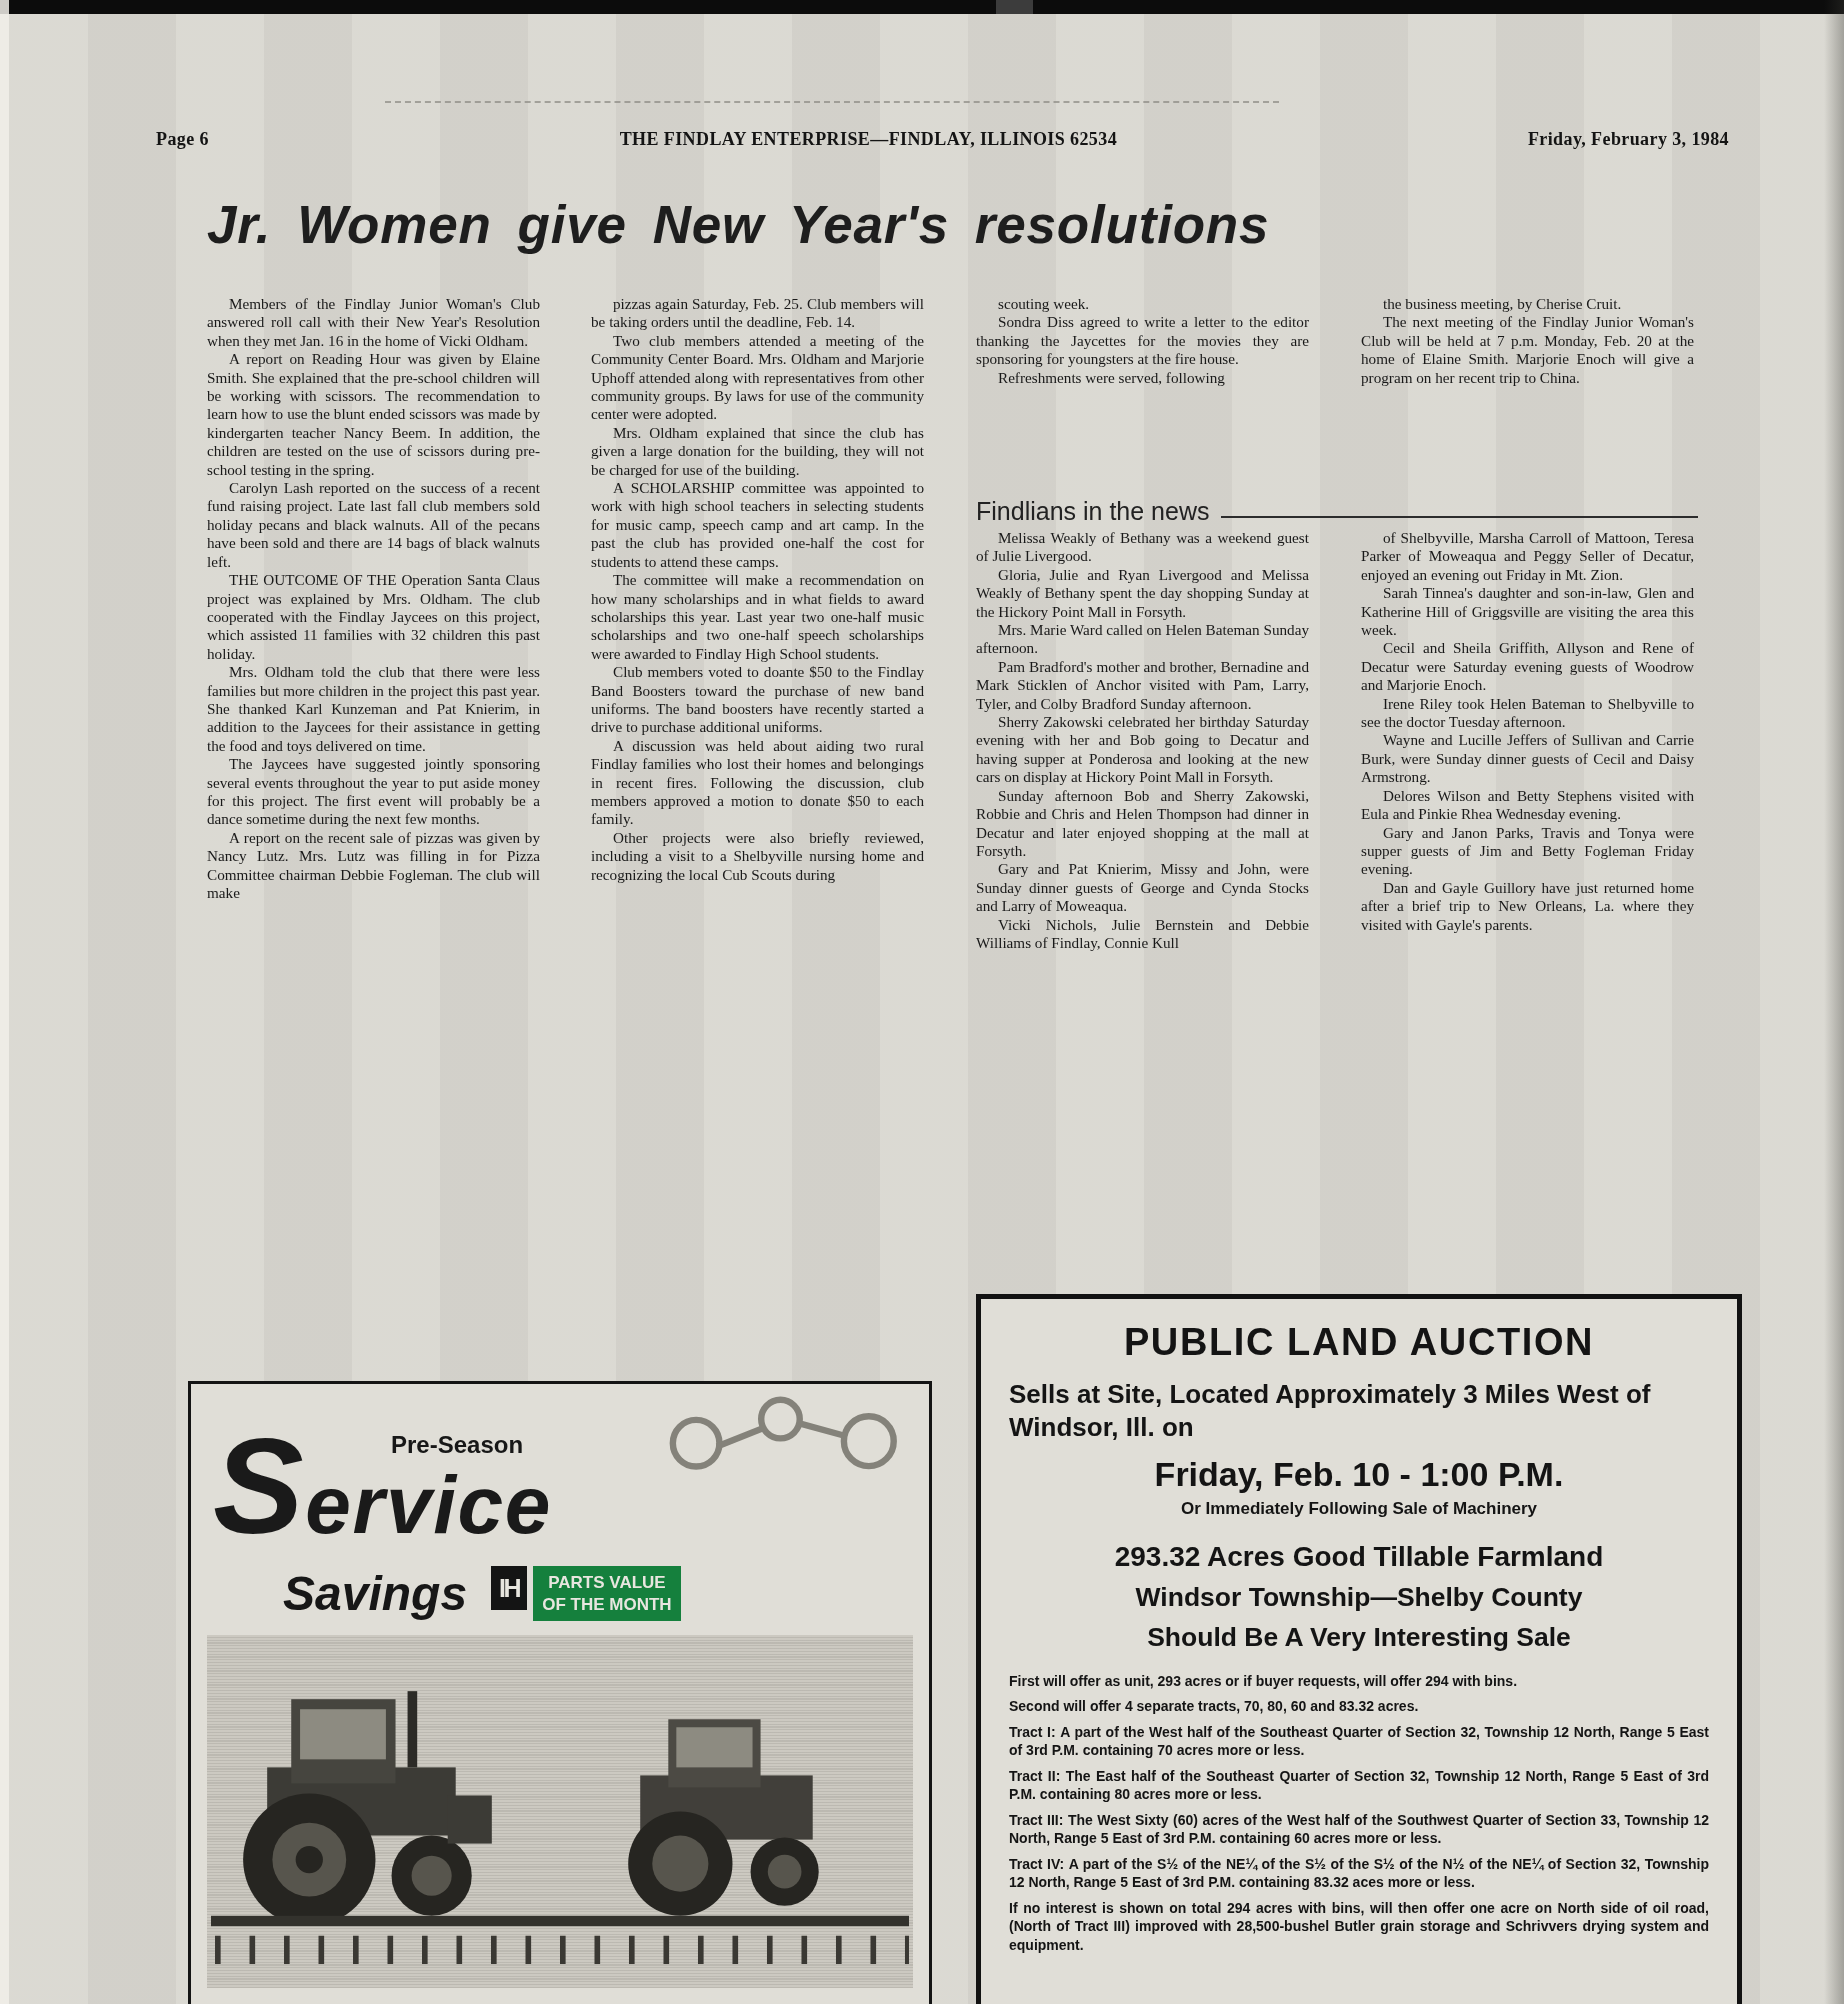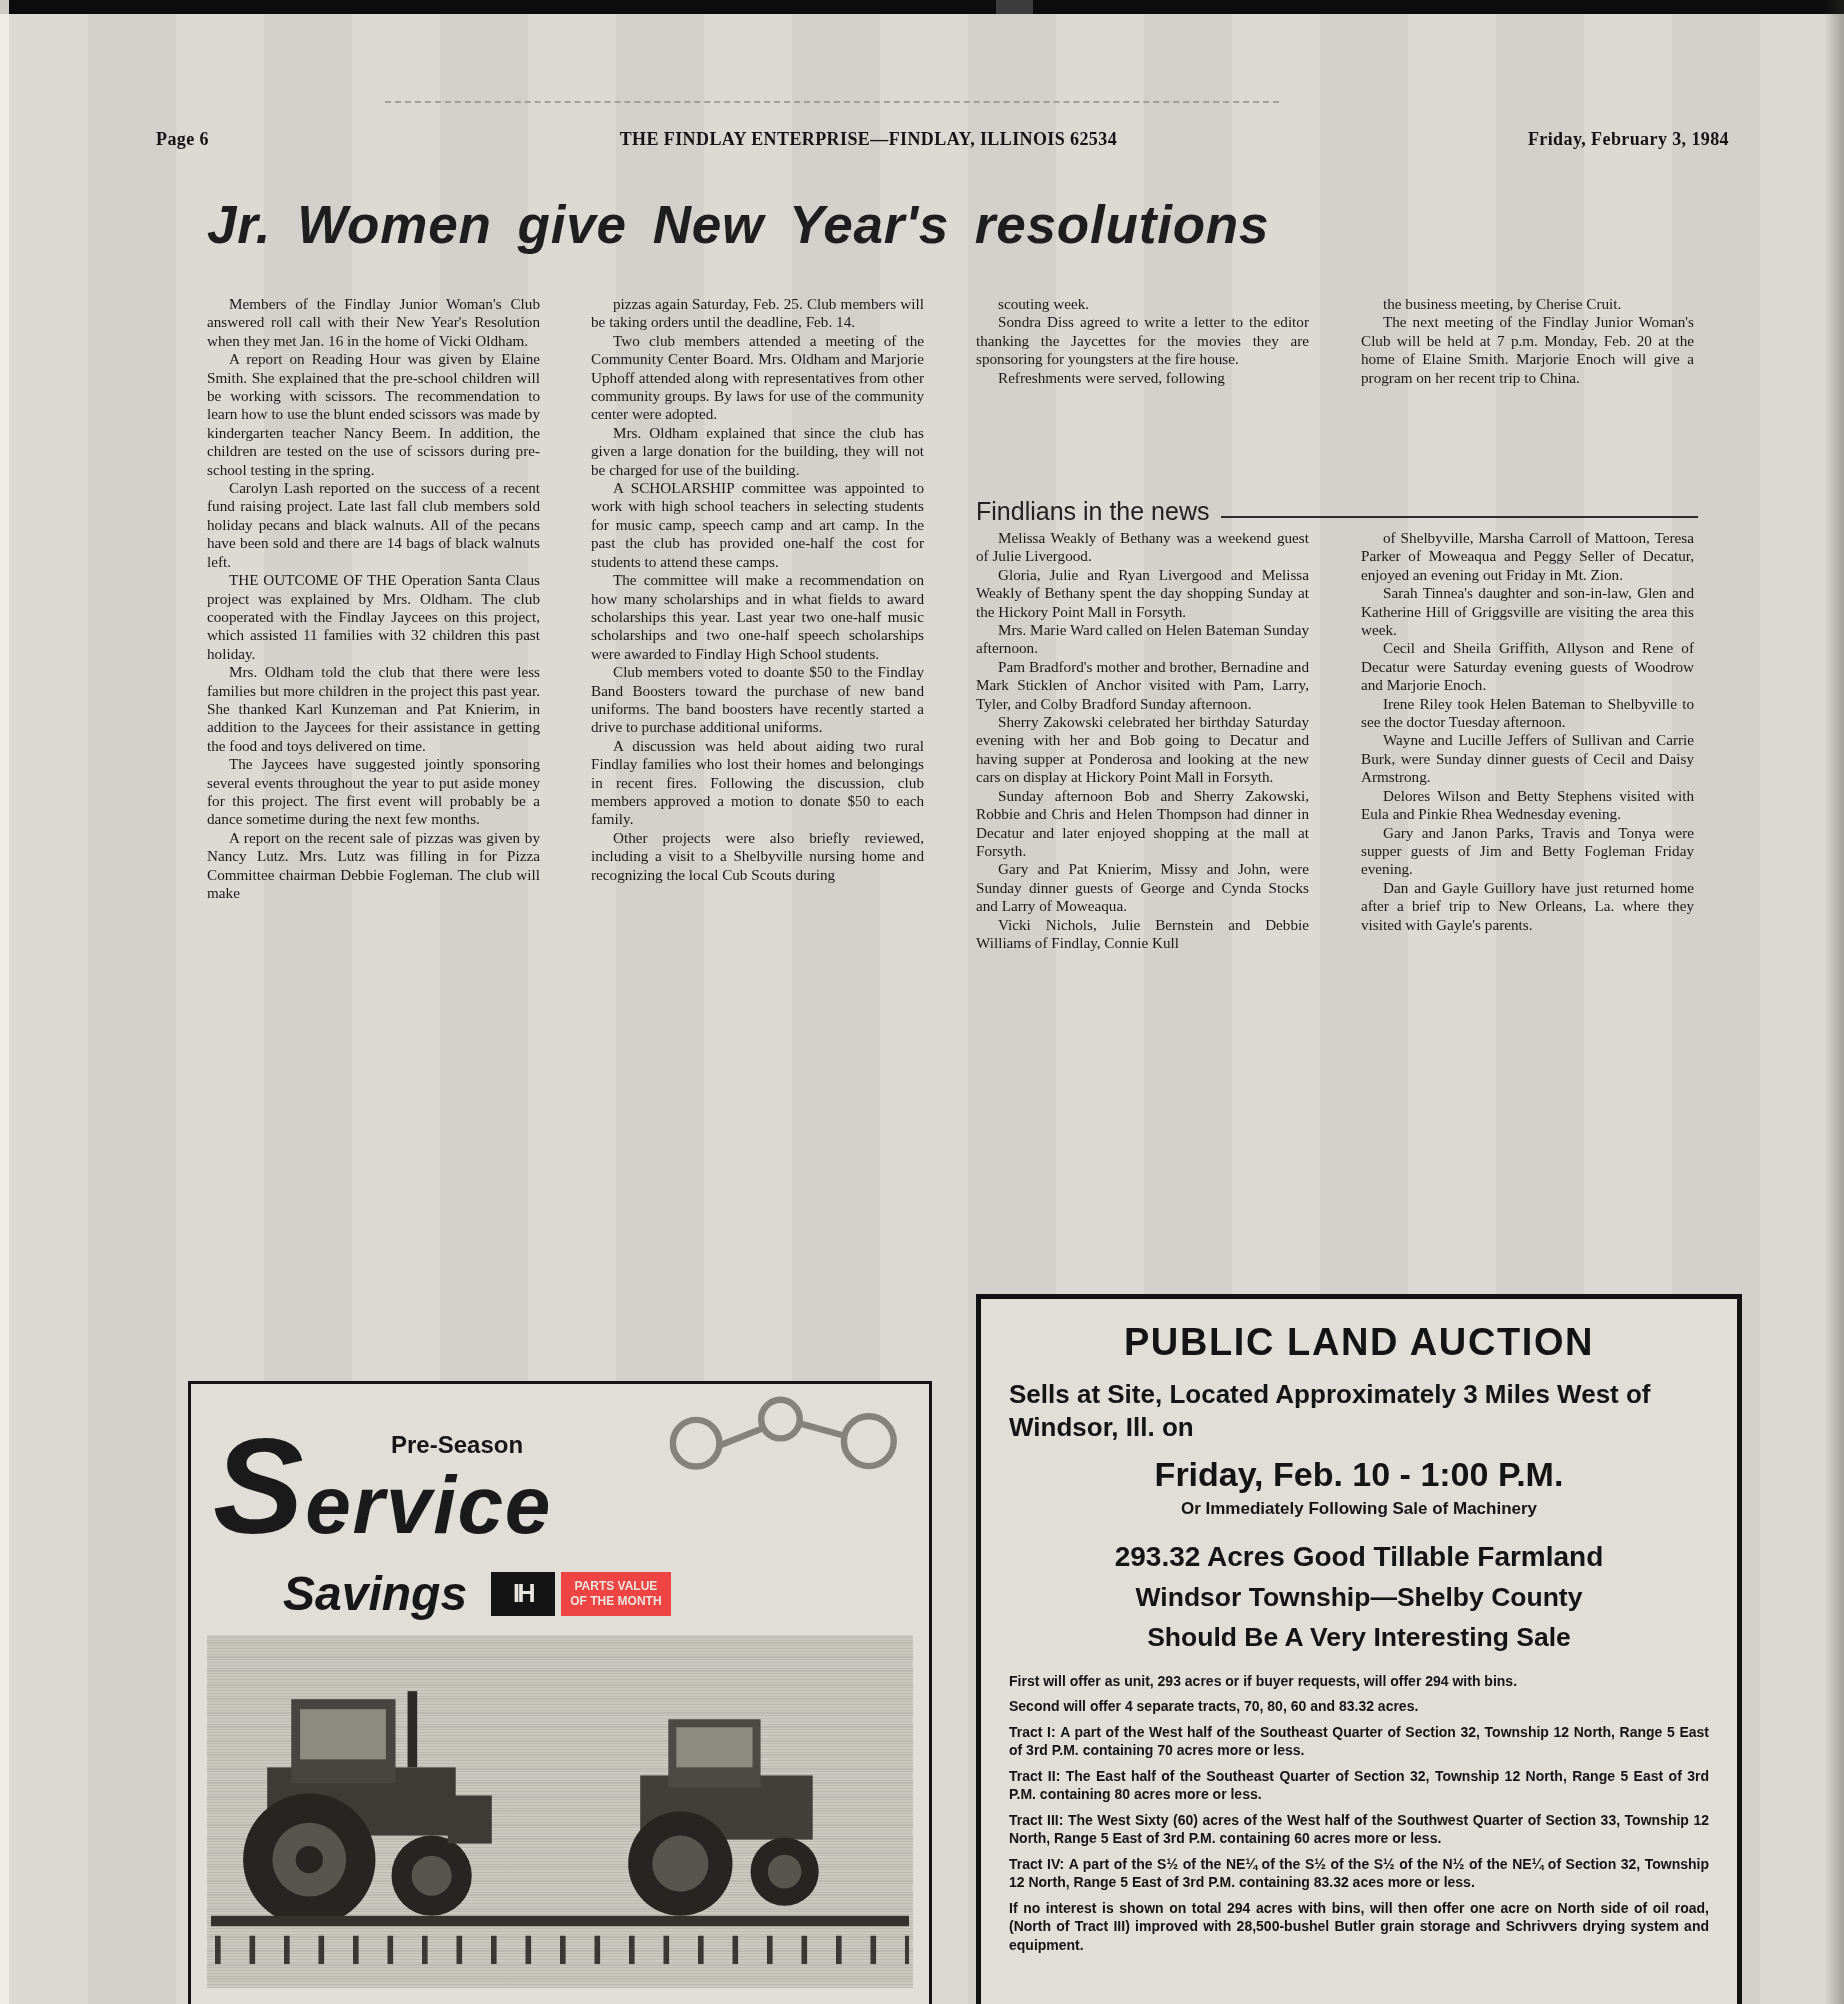--- a/index.html
+++ b/index.html
@@ -46,24 +46,24 @@
   .service-ad { position:absolute; left:188px; top:1381px; width:744px; height:1409px;
     border:3.6px solid #141414; background:#e0ded7; font-family:"Liberation Sans", sans-serif; color:#171717; }
   .service-ad > * { position:absolute; }
   .pre-season { left:200px; top:47px; font-weight:bold; font-size:24px; }
   .wrench-art { right:12px; top:7.2px; width:257px; height:104px; }
   .service-logo { left:22px; top:40px; font-weight:bold; font-style:italic; font-size:82px; line-height:.92; letter-spacing:1.6px; color:#1a1a1a; }
   .service-logo::first-letter { font-size:136px; }
   .savings-row { left:92px; top:182px; display:flex; align-items:center; gap:24px; }
   .savings { font-weight:bold; font-style:italic; font-size:48px; }
   .parts-badge { display:flex; align-items:stretch; gap:5.6px; }
-  .ih-logo { width:64px; height:44px; background:#141414; color:#e8e6df;
+  .ih-logo { width:36px; height:44px; background:#141414; color:#e8e6df;
     display:flex; align-items:center; justify-content:center; font-weight:900; font-size:25px; letter-spacing:-2.4px;
     font-family:"Liberation Sans", sans-serif; }
-  .badge-text { background:#ef4444; color:#e8e6df; font-weight:bold; font-size:12px; line-height:1.25;
+  .badge-text { background:#15803d; color:#e8e6df; font-weight:bold; font-size:17px; line-height:1.25;
     padding:6.4px 9.6px; text-align:center; display:flex; flex-direction:column; justify-content:center; }
   .tractor-photo { left:16px; top:251px; width:706px; height:353px;
     background: repeating-linear-gradient(0deg, rgba(70,68,62,.12) 0 1.2px, transparent 1.2px 2.8px), #ccc9c1; }
   .tractor-photo svg { width:100%; height:100%; display:block; }
   .save-block { left:120px; top:614px; text-align:center; }
   .save-word { font-weight:900; font-size:30px; letter-spacing:1.2px; }
 
   
   .auction-ad { position:absolute; left:976px; top:1294px; width:766px; height:1498px;
     border:5.2px solid #121212; background:#e0ded7; padding:22px 28px;

